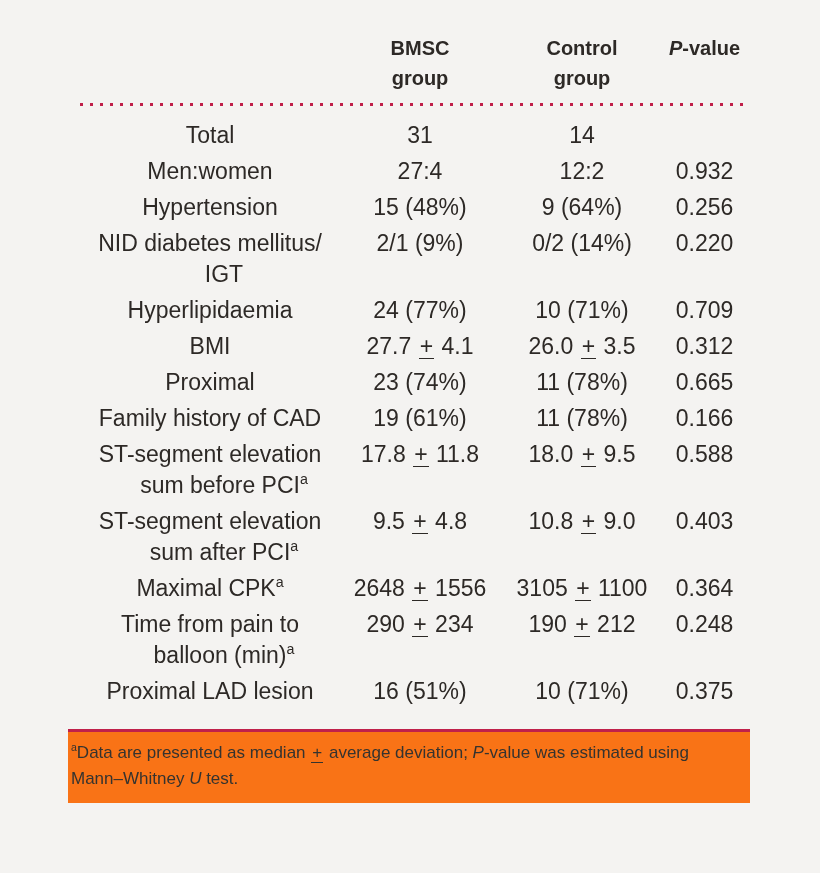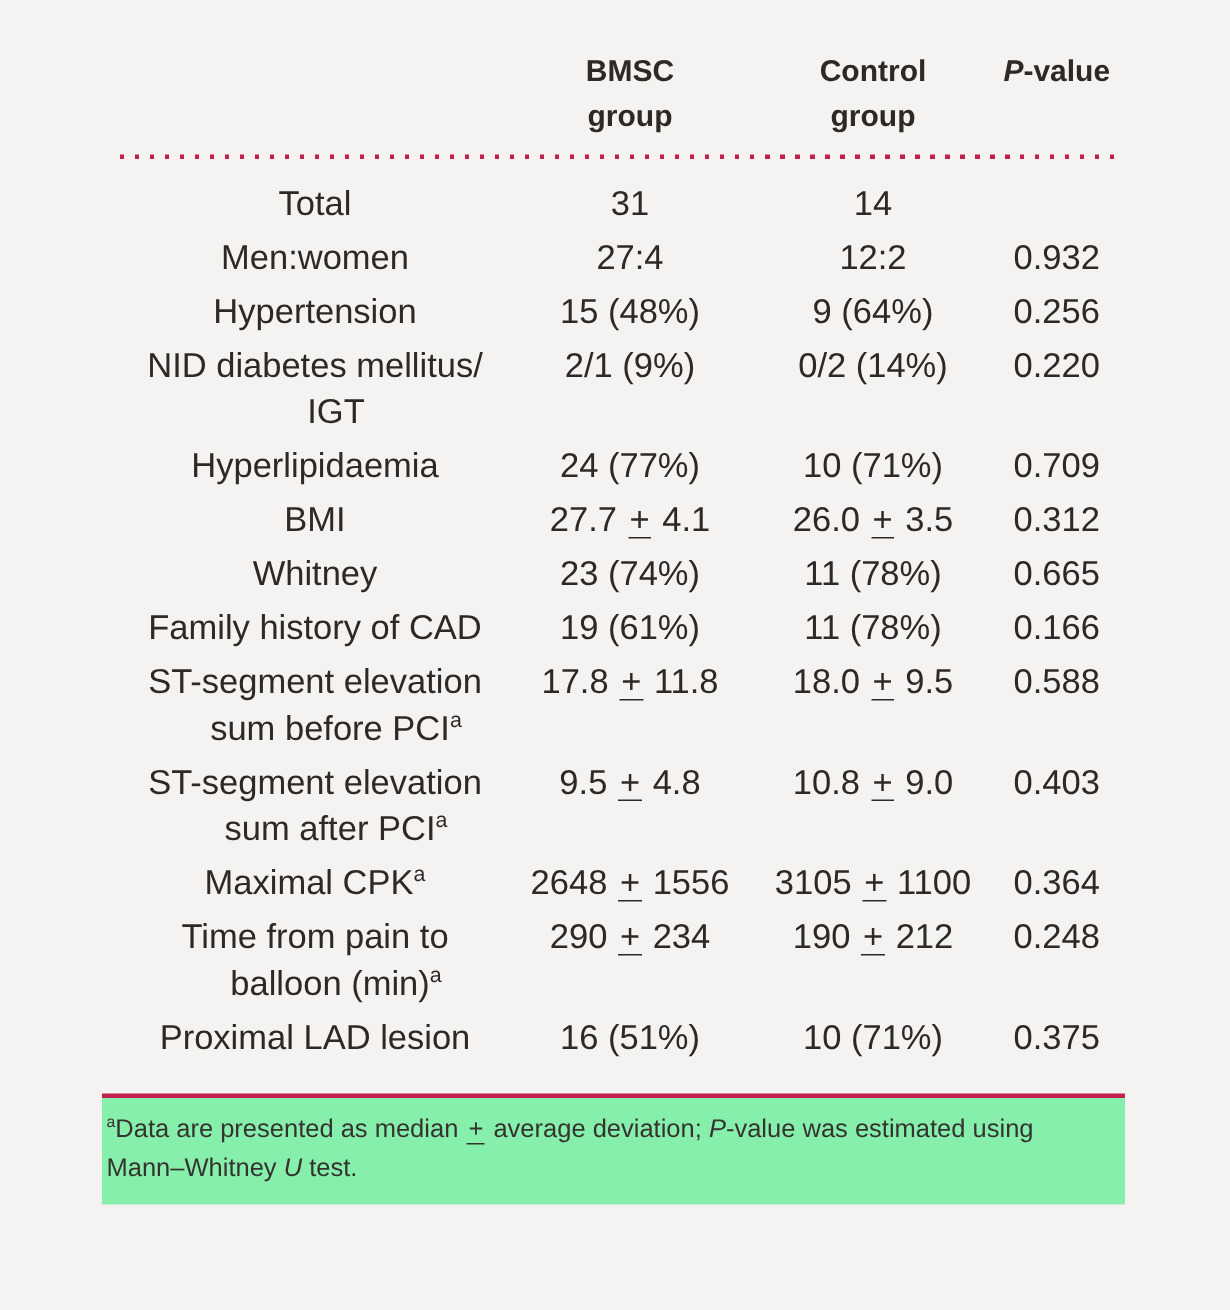--- a/index.html
+++ b/index.html
@@ -45,21 +45,21 @@
     margin: 22px 0 0 68px;
     width: 682px;
     height: 3px;
     background: #c0204a;
   }
 
   .footnote {
     margin-left: 68px;
     width: 682px;
     box-sizing: border-box;
-    background: #86efac;
+    background: #f97316;
     padding: 8px 4px 11px 3px;
     font-size: 17px;
     line-height: 26px;
     color: #35332f;
   }
   .footnote .it { font-style: italic; }
 
   
   .pm {
     display: inline-block;
@@ -129,21 +129,21 @@
       </div>
 
       <div class="tr">
         <div class="td label">BMI</div>
         <div class="td">27.7 <span class="pm">+</span> 4.1</div>
         <div class="td">26.0 <span class="pm">+</span> 3.5</div>
         <div class="td">0.312</div>
       </div>
 
       <div class="tr">
-        <div class="td label">Whitney</div>
+        <div class="td label">Proximal</div>
         <div class="td">23 (74%)</div>
         <div class="td">11 (78%)</div>
         <div class="td">0.665</div>
       </div>
 
       <div class="tr">
         <div class="td label">Family history of CAD</div>
         <div class="td">19 (61%)</div>
         <div class="td">11 (78%)</div>
         <div class="td">0.166</div>

